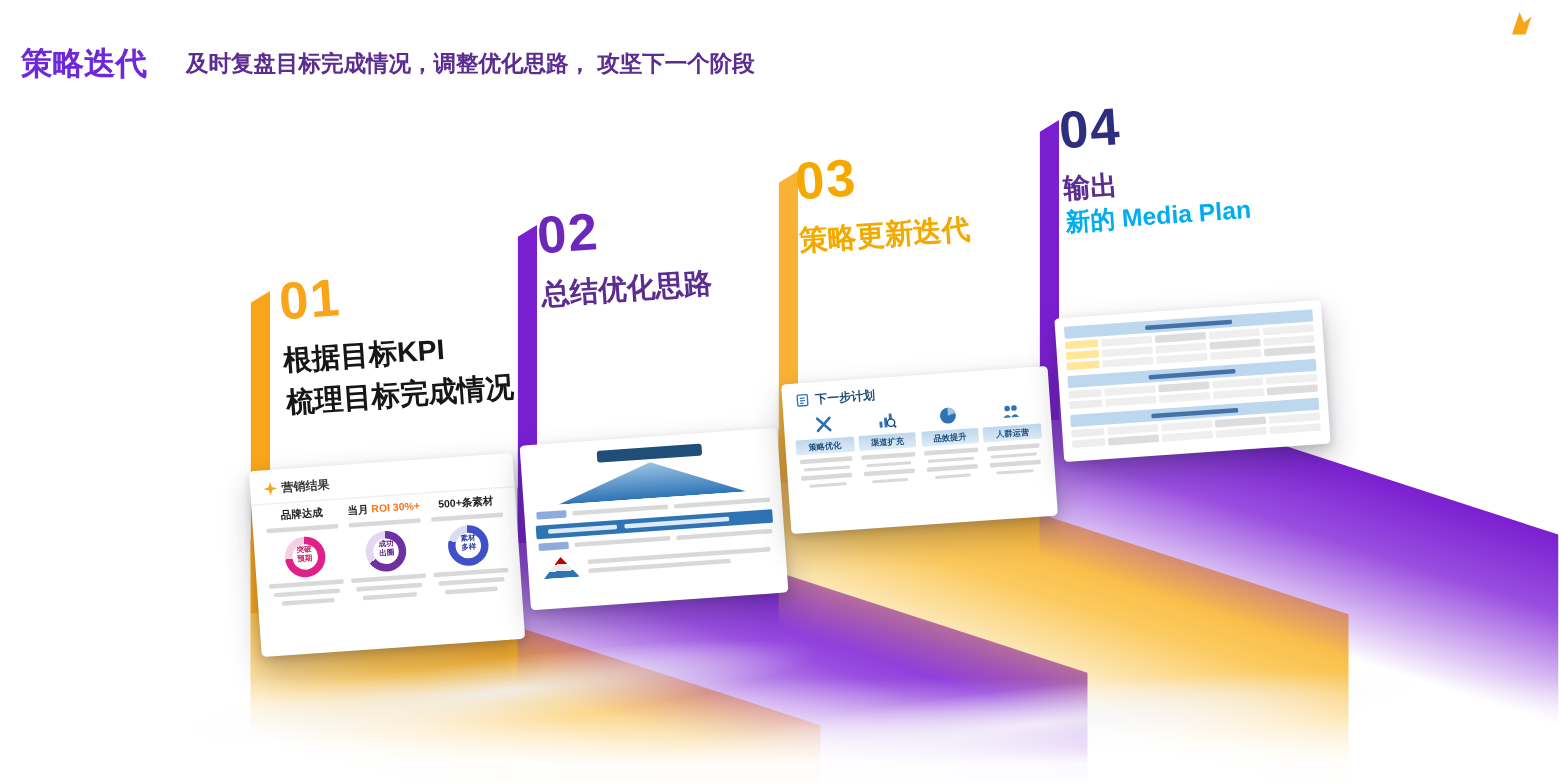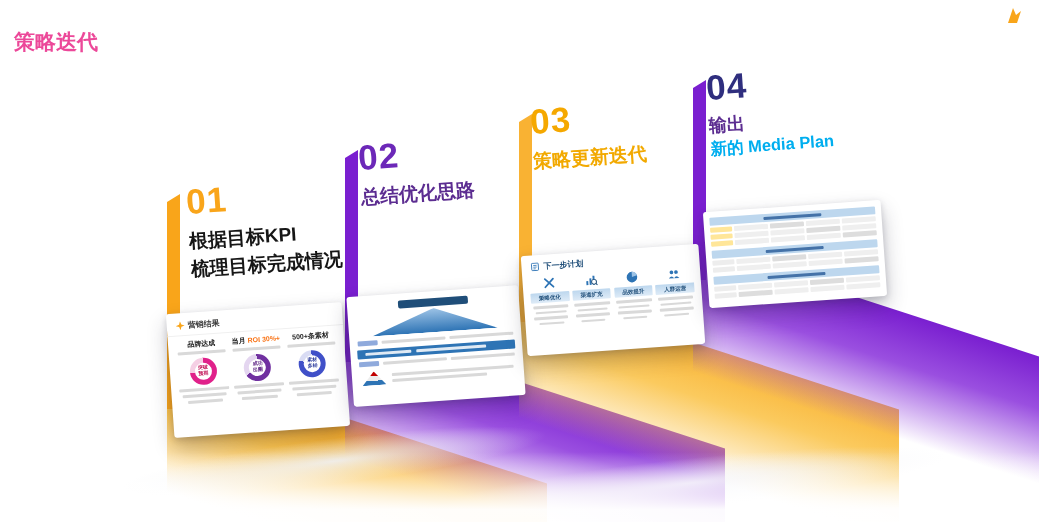--- a/index.html
+++ b/index.html
@@ -1,21 +1,21 @@
 <!DOCTYPE html>
 <html><head>
 <meta charset="utf-8">
 <style>
   html,body{margin:0;padding:0;background:#fff;}
   .slide{
     position:relative;width:1039px;height:522px;background:#ffffff;overflow:hidden;
     font-family:"Liberation Sans","DejaVu Sans",sans-serif;
   }
   
-  .title{position:absolute;left:14px;top:28px;font-size:21px;font-weight:800;color:#ec4899;z-index:7;}
+  .title{position:absolute;left:14px;top:28px;font-size:21px;font-weight:800;color:#6d28d9;z-index:7;}
   .subtitle{position:absolute;left:124px;top:33px;font-size:15px;font-weight:700;color:#5C2D91;z-index:7;}
   .corner{position:absolute;right:16px;top:6px;z-index:7;}
 
   
   .strip{position:absolute;width:13px;z-index:2;clip-path:polygon(0 8px,100% 0,100% 100%,0 100%);}
   .s1s{left:167px;top:194px;height:215px;background:#F9A51A;}
   .s2s{left:345px;top:150px;height:212px;background:#7A1FD0;}
   .s3s{left:519px;top:114px;height:208px;background:#F9B233;}
   .s4s{left:693px;top:80px;height:200px;background:#7A1FD0;}
 
@@ -113,20 +113,21 @@
   .c-g{flex:1;background:#EFEFEF;}
   .c-d{flex:1;background:#DDDDDD;}
   .gap{height:4px;}
 </style>
 </head>
 <body>
 
 <div class="slide">
 
   <div class="title">策略迭代</div>
+  <div class="subtitle">及时复盘目标完成情况，调整优化思路， 攻坚下一个阶段</div>
   <svg class="corner" width="18" height="18" viewBox="0 0 18 18">
     <polygon points="3,17 8,2 11,9 16,5 12,17" fill="#F9A51A"></polygon>
   </svg>
 
   <div class="strip s1s"></div>
   <div class="strip s2s"></div>
   <div class="strip s3s"></div>
   <div class="strip s4s"></div>
 
   <div class="ramp r1"></div>

